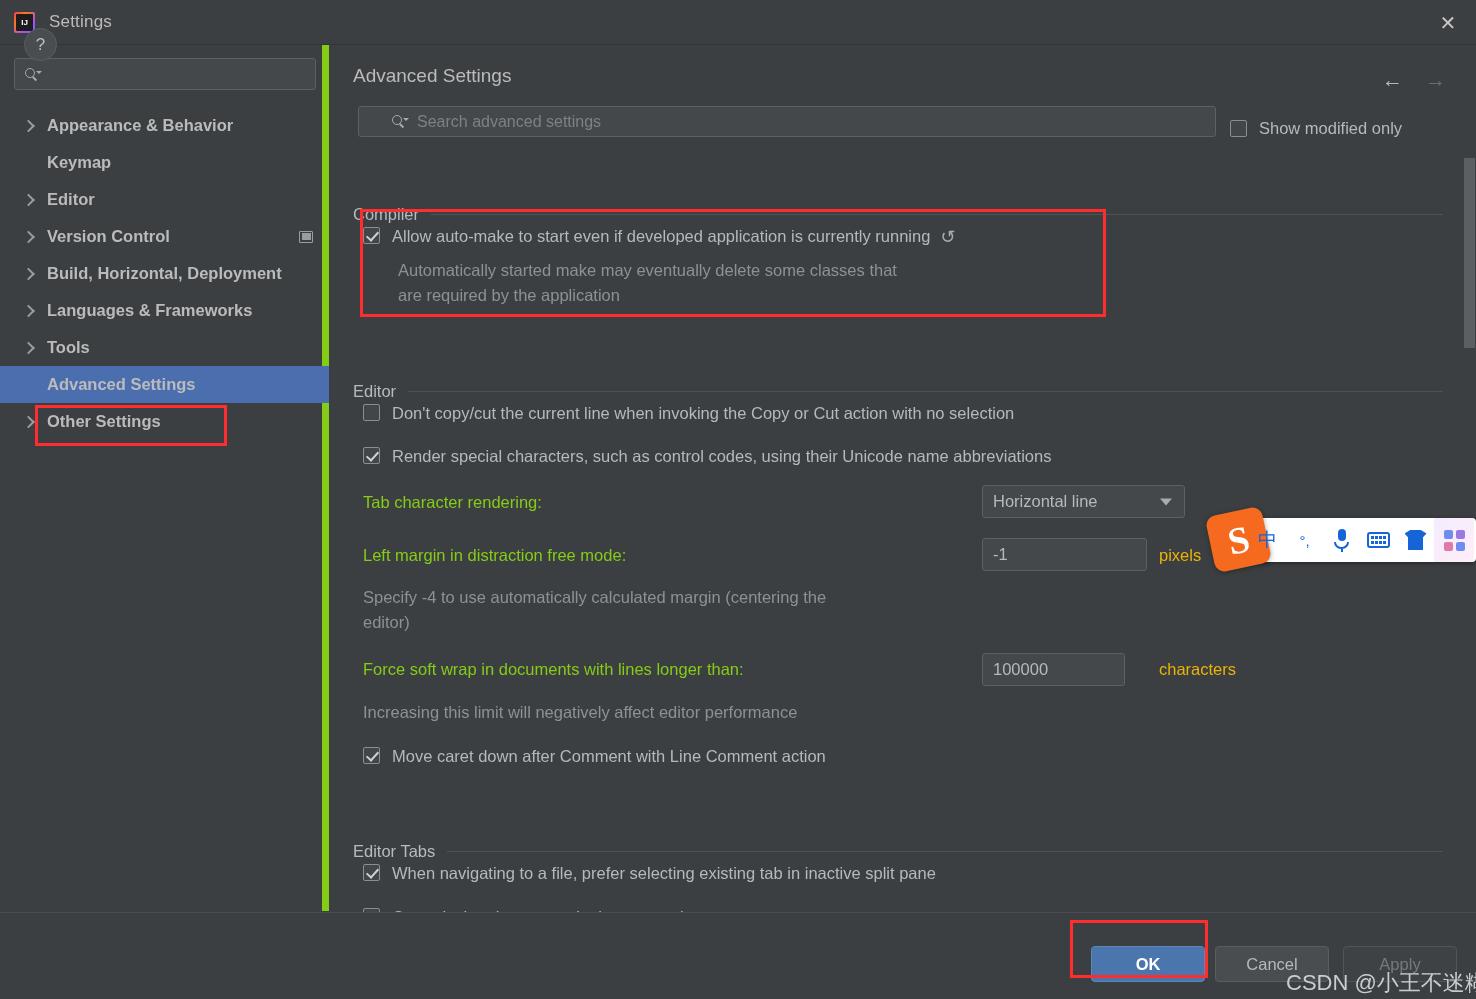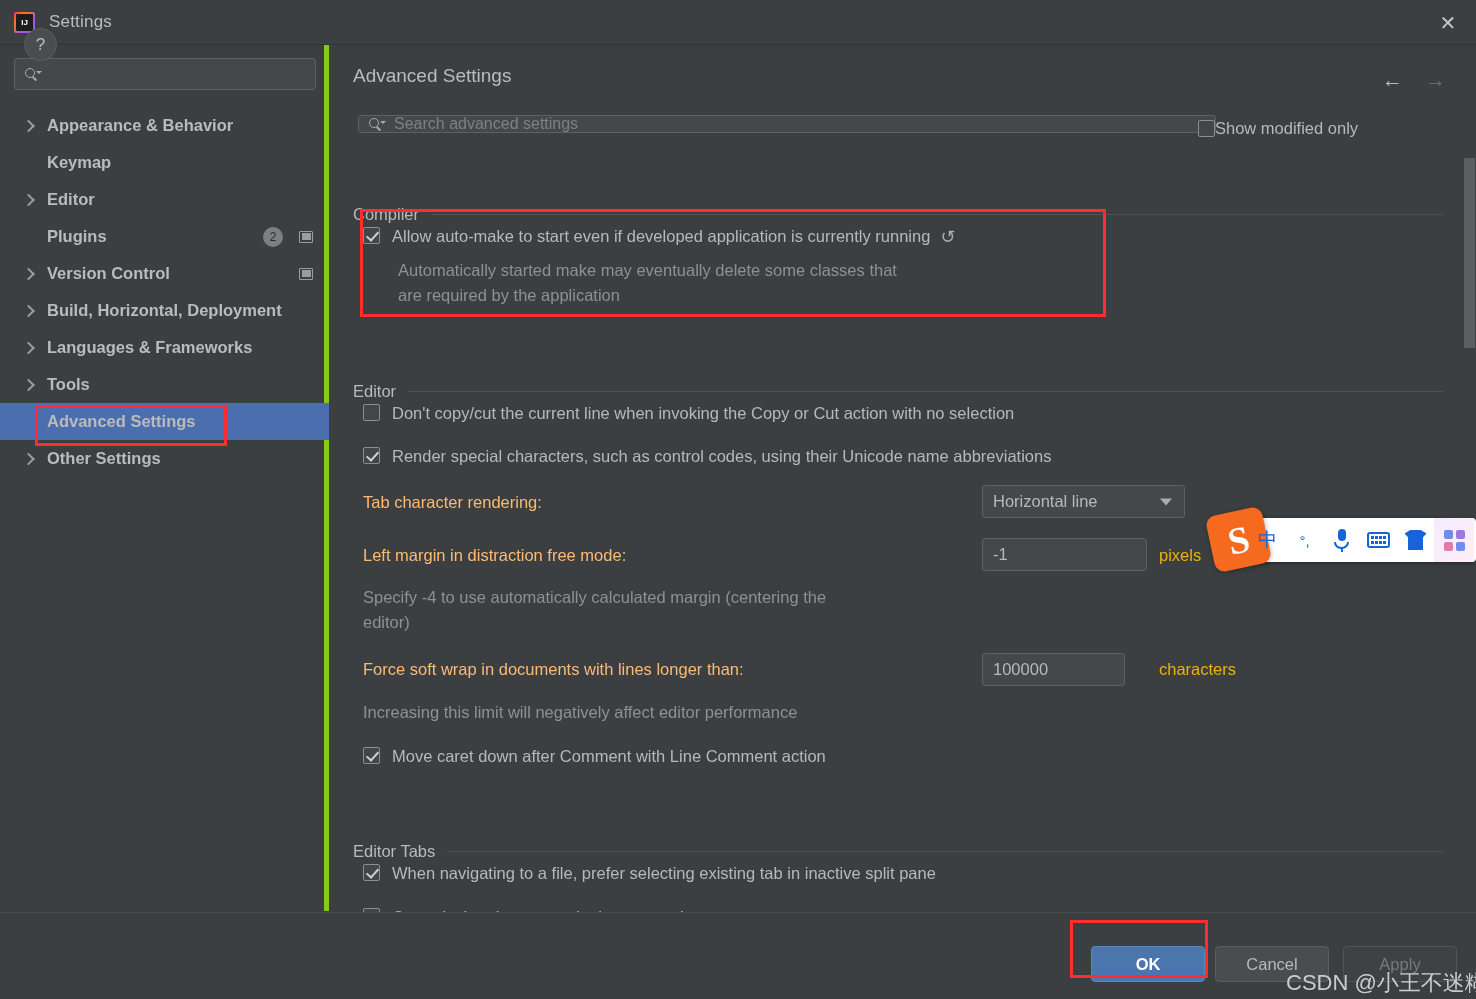--- a/index.html
+++ b/index.html
@@ -42,21 +42,21 @@
   .close-btn {
     position: absolute; right: 0; top: 0; width: 56px; height: 45px;
     display: flex; align-items: center; justify-content: center;
     color: #c6c6c6; font-size: 20px; font-weight: 300;
   }
 
   
   .sidebar {
     position: absolute; left: 0; top: 45px; width: 329px; height: 866px;
     background: #3c3f41;
-    border-right: 5px solid #84cc16;
+    border-right: 7px solid #84cc16;
   }
   .side-search {
     position: absolute; left: 14px; top: 13px; width: 302px; height: 32px;
     background: #45484a; border: 1px solid #5e6060; border-radius: 3px;
     display: flex; align-items: center;
   }
   .magnifier {
     margin-left: 10px; position: relative; width: 17px; height: 15px; flex: none;
   }
   .magnifier .lens {
@@ -109,30 +109,30 @@
   }
   .main-title {
     position: absolute; left: 23px; top: 20px;
     color: #bbbbbb; font-size: 19px;
   }
   .nav-arrows { position: absolute; right: 30px; top: 24px; display: flex; gap: 22px; }
   .nav-arrow { font-size: 21px; line-height: 1; color: #b7b7b7; }
   .nav-arrow.disabled { color: #6a6d6f; }
 
   .adv-search {
-    position: absolute; left: 28px; top: 70px; width: 858px; height: 18px;
+    position: absolute; left: 28px; top: 61px; width: 858px; height: 31px;
     background: #45484a; border: 1px solid #5e6060; border-radius: 3px;
-    display: flex; align-items: center;
+    display: flex; align-items: center; padding-left: 23px;
   }
   .adv-search .ph {
     margin-left: 8px; color: #7d8184; font-size: 16px;
   }
   .show-modified {
-    position: absolute; left: 868px; top: 74px;
-    display: flex; align-items: center; 
+    position: absolute; left: 900px; top: 74px;
+    display: flex; align-items: center; gap: 12px;
   }
   .chk {
     width: 17px; height: 17px; flex: none;
     border: 1.4px solid #8b8e90; border-radius: 2px; background: #42454a;
     position: relative;
   }
   .chk.checked::after {
     content: ""; position: absolute; left: 5px; top: 1px;
     width: 5px; height: 10px;
     border-right: 2px solid #cfd2d4; border-bottom: 2px solid #cfd2d4;
@@ -145,21 +145,21 @@
     position: absolute; left: 23px; width: 1090px;
     display: flex; align-items: center; gap: 12px; margin-top: 25px;
   }
   .section .sec-label { color: #b8bbbd; font-size: 16.5px; white-space: nowrap; }
   .section .sec-rule { flex: 1; height: 1px; background: #4f5254; }
 
   .row { position: absolute; display: flex; align-items: flex-start; }
   .row .chk { margin-top: 2px; }
   .row .txt { margin-left: 12px; color: #b6b9bb; font-size: 16.5px; line-height: 1.35; }
   .desc { position: absolute; color: #8d9193; font-size: 16.5px; line-height: 1.5; }
-  .lbl-plain { position: absolute; color: #fdba74; font-size: 16.5px; }
+  .lbl-plain { position: absolute; color: #84cc16; font-size: 16.5px; }
 
   .revert {
     display: inline-block; margin-left: 10px; color: #a9acae; font-size: 18px;
     vertical-align: -1px;
   }
 
   .field {
     position: absolute; background: #45484a; border: 1px solid #5e6060; border-radius: 3px;
     color: #b6b9bb; font-size: 16.5px;
     display: flex; align-items: center; padding-left: 10px;
@@ -291,25 +291,20 @@
       <div class="side-item has-chev">
         <span class="chev"></span>
         <span>Appearance &amp; Behavior</span>
       </div>
       <div class="side-item no-chev">
         <span>Keymap</span>
       </div>
       <div class="side-item has-chev">
         <span class="chev"></span>
         <span>Editor</span>
-      </div>
-      <div class="side-item no-chev">
-        <span>Plugins</span>
-        <span class="badge-count">2</span>
-        <span class="win-icon"></span>
       </div>
       <div class="side-item has-chev">
         <span class="chev"></span>
         <span>Version Control</span>
         <span class="win-icon"></span>
       </div>
       <div class="side-item has-chev">
         <span class="chev"></span>
         <span>Build, Horizontal, Deployment</span>
       </div>

